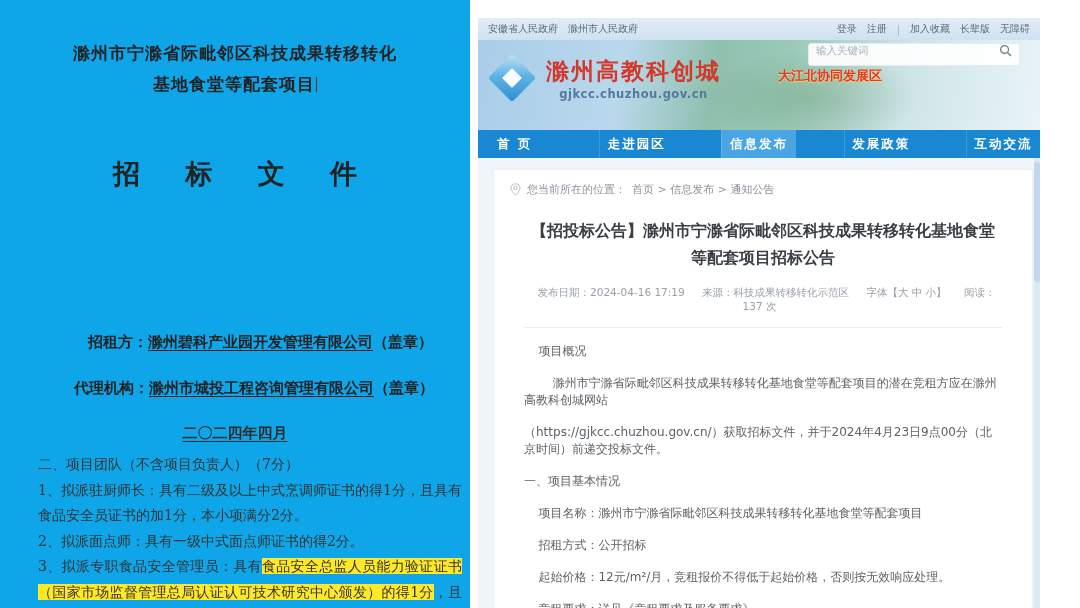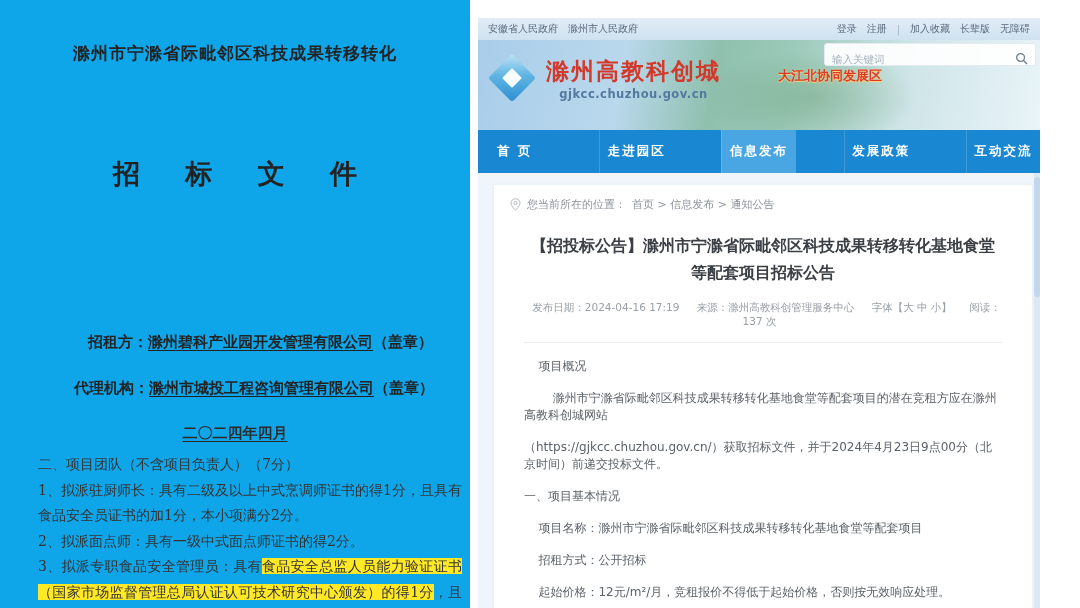--- a/index.html
+++ b/index.html
@@ -43,28 +43,28 @@
   .logo-mark .d1 { position:absolute; left:7px; top:7px; width:34px; height:34px; transform:rotate(45deg);
                    background:linear-gradient(135deg,#bfe3f6 0%,#5fb4e4 45%,#2e8fd0 100%); border-radius:3px; }
   .logo-mark .d2 { position:absolute; left:17px; top:17px; width:14px; height:14px; transform:rotate(45deg);
                    background:#f6fbff; border-radius:1px; }
   .logo-text .name { font-size:23px; font-weight:bold; color:#d3392b; letter-spacing:2px;
                      font-family:"DejaVu Serif","Liberation Serif",serif;text-align:right; }
   .logo-text .url { font-size:11.5px; font-weight:bold; color:#53799f; letter-spacing:.5px; text-align:center; }
   .slogans { position:absolute; left:300px; top:26px; z-index:2; font-size:13px; font-weight:bold; color:#e0392a;
              line-height:19px; text-shadow:0 1px 0 rgba(255,214,110,.85), 0 0 2px rgba(255,235,160,.6); }
   .slogans .s1 { margin-left:0; } .slogans .s2 { margin-left:30px; } .slogans .s3 { margin-left:58px; }
-  .searchbox { position:absolute; right:4px; top:3px; width:212px; height:23px; background:rgba(255,255,255,.92);
-               border:1px solid #e3ecf3; border-radius:3px; display:flex; align-items:flex-end; padding:0 7px; z-index:3; }
+  .searchbox { position:absolute; right:20px; top:3px; width:212px; height:23px; background:rgba(255,255,255,.92);
+               border:1px solid #e3ecf3; border-radius:3px; display:flex; align-items:flex-start; padding:0 7px; z-index:3; }
   .searchbox input { flex:1; border:none; outline:none; background:transparent; font-size:10.5px; color:#5f6e7c;
                      font-family:inherit; }
   .searchbox input::placeholder { color:#a4b1bd; }
   .search-ic { width:13px; height:13px; flex:0 0 auto; cursor:pointer; }
   
-  .nav { display:flex; height:43px; background:#1987d2;gap:48px; }
+  .nav { display:flex; height:28px; background:#1987d2;gap:48px; }
   .nav-item { flex:1; display:flex; align-items:center; justify-content:center; color:#fff; font-size:12.5px;
               font-weight:bold; letter-spacing:2px; cursor:pointer; border-left:1px solid rgba(255,255,255,.16); }
   .nav-item:first-child { border-left:none; }
   .nav-item.active { background:#4aa6e2; }
   
   .content { position:relative; height:450px; background:#eff5fa; }
   .scrollstrip { position:absolute; right:0; top:0; width:6px; height:100%; background:#dce9f5; }
   .scrollthumb { position:absolute; right:0; top:4px; width:6px; height:120px; background:#c2d7ec; border-radius:3px; }
   .card { position:absolute; left:16px; right:8px; top:12px; bottom:-10px; background:#fff;
           box-shadow:0 0 4px rgba(30,60,90,.05); }
@@ -81,20 +81,23 @@
   .ind0 { text-indent:0; } .ind1 { text-indent:1.2em; } .ind2 { text-indent:2.4em; }
 </style>
 </head>
 <body>
 
 <div id="stage">
 
   <div id="doc">
     <div class="doc-title">
       <div>滁州市宁滁省际毗邻区科技成果转移转化</div>
+      <div>
+        <span>基地食堂等配套项目</span><span class="caret"></span>
+      </div>
     </div>
 
     <div class="doc-type">招 标 文 件</div>
 
     <div class="doc-line doc-lessor">
       <span>招租方：</span><span class="u">滁州碧科产业园开发管理有限公司</span><span>（盖章）</span>
     </div>
 
     <div class="doc-line doc-agency">
       <span>代理机构：</span><span class="u">滁州市城投工程咨询管理有限公司</span><span>（盖章）</span>
@@ -172,21 +175,21 @@
           </svg>
           <span>您当前所在的位置：</span>
           <span>首页 &gt; 信息发布 &gt; 通知公告</span>
         </div>
 
         <div class="article">
           <div class="art-title">【招投标公告】滁州市宁滁省际毗邻区科技成果转移转化基地食堂等配套项目招标公告</div>
 
           <div class="meta">
             <span>发布日期：2024-04-16 17:19</span>
-            <span>来源：滁州高教科创管理服务中心</span>
+            <span>来源：科技成果转移转化示范区</span>
             <span class="clickable">字体【大 中 小】</span>
             <span>阅读：  137 次</span>
           </div>
 
           <div class="divider"></div>
 
           <div class="body-text">
             <p class="ind1">项目概况</p>
             <p class="ind2">滁州市宁滁省际毗邻区科技成果转移转化基地食堂等配套项目的潜在竞租方应在滁州高教科创城网站</p>
             <p class="ind0">（https://gjkcc.chuzhou.gov.cn/）获取招标文件，并于2024年4月23日9点00分（北京时间）前递交投标文件。</p>

